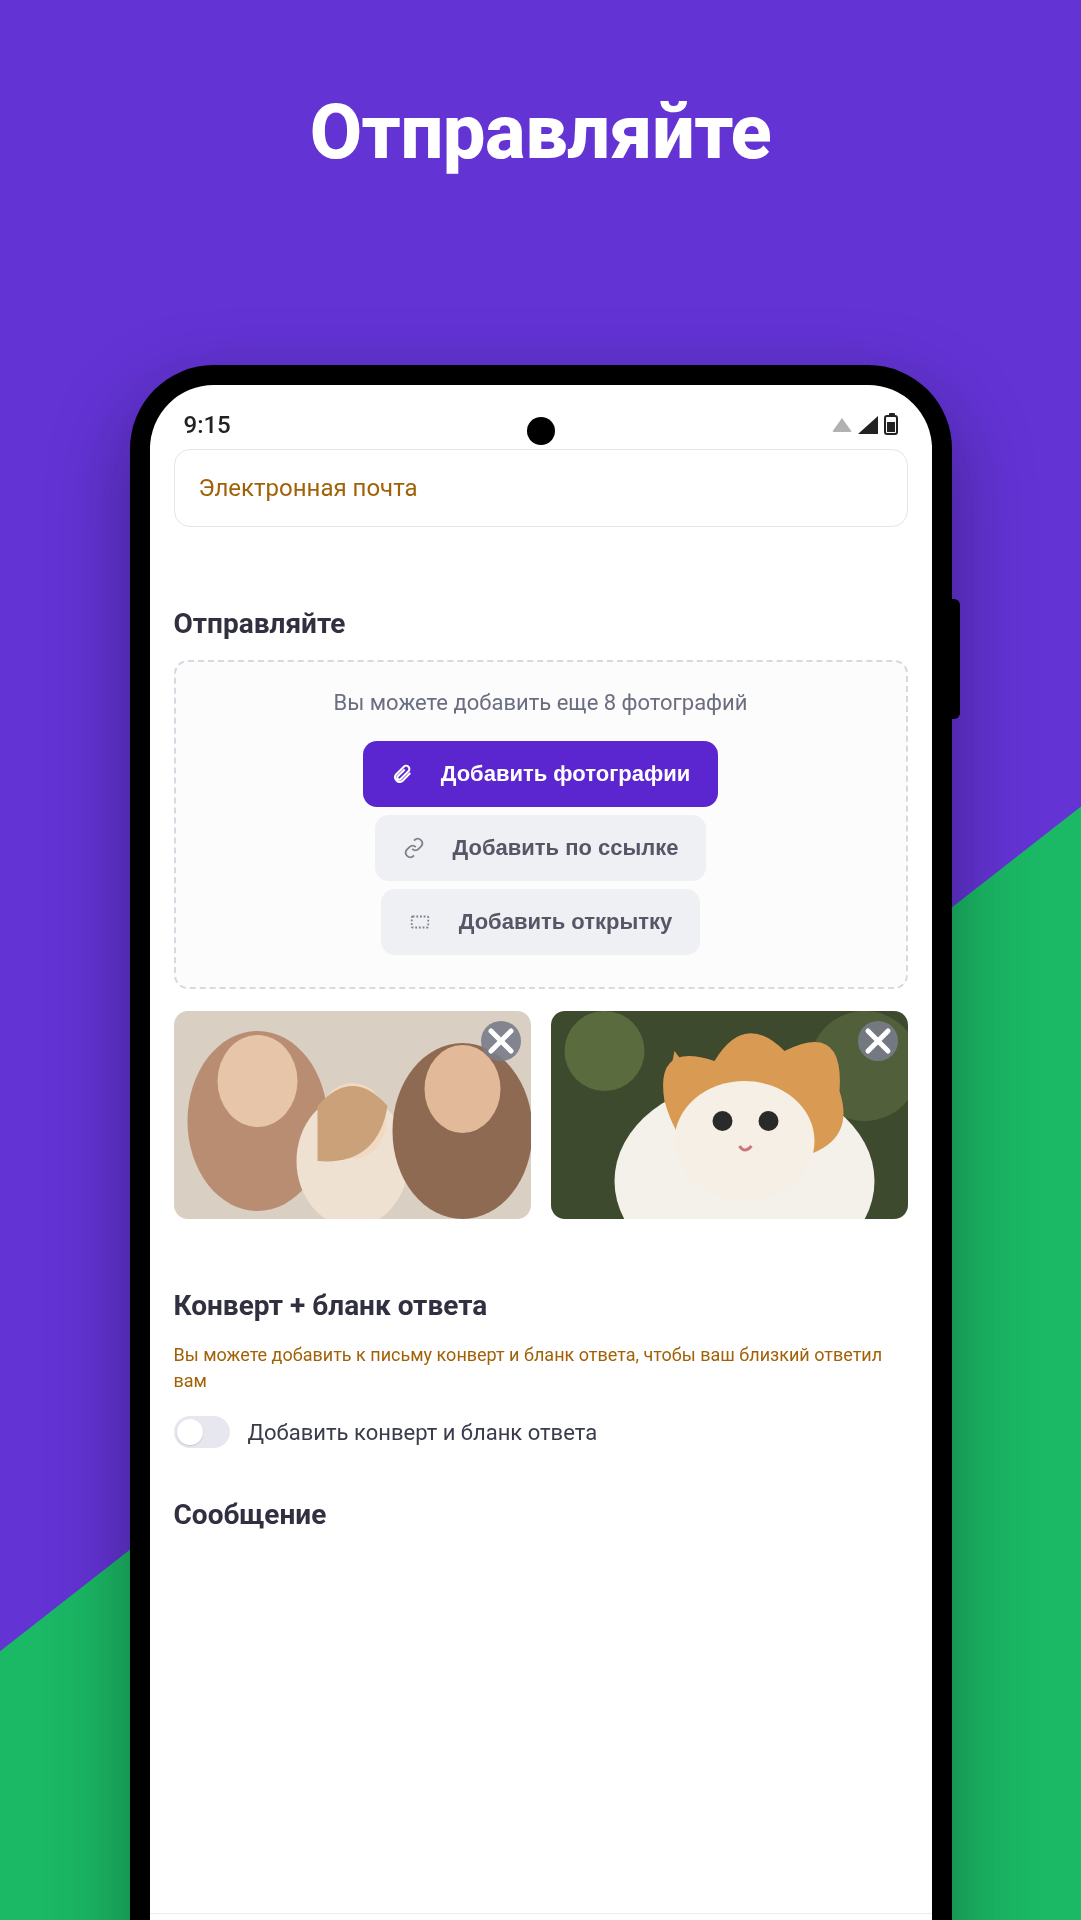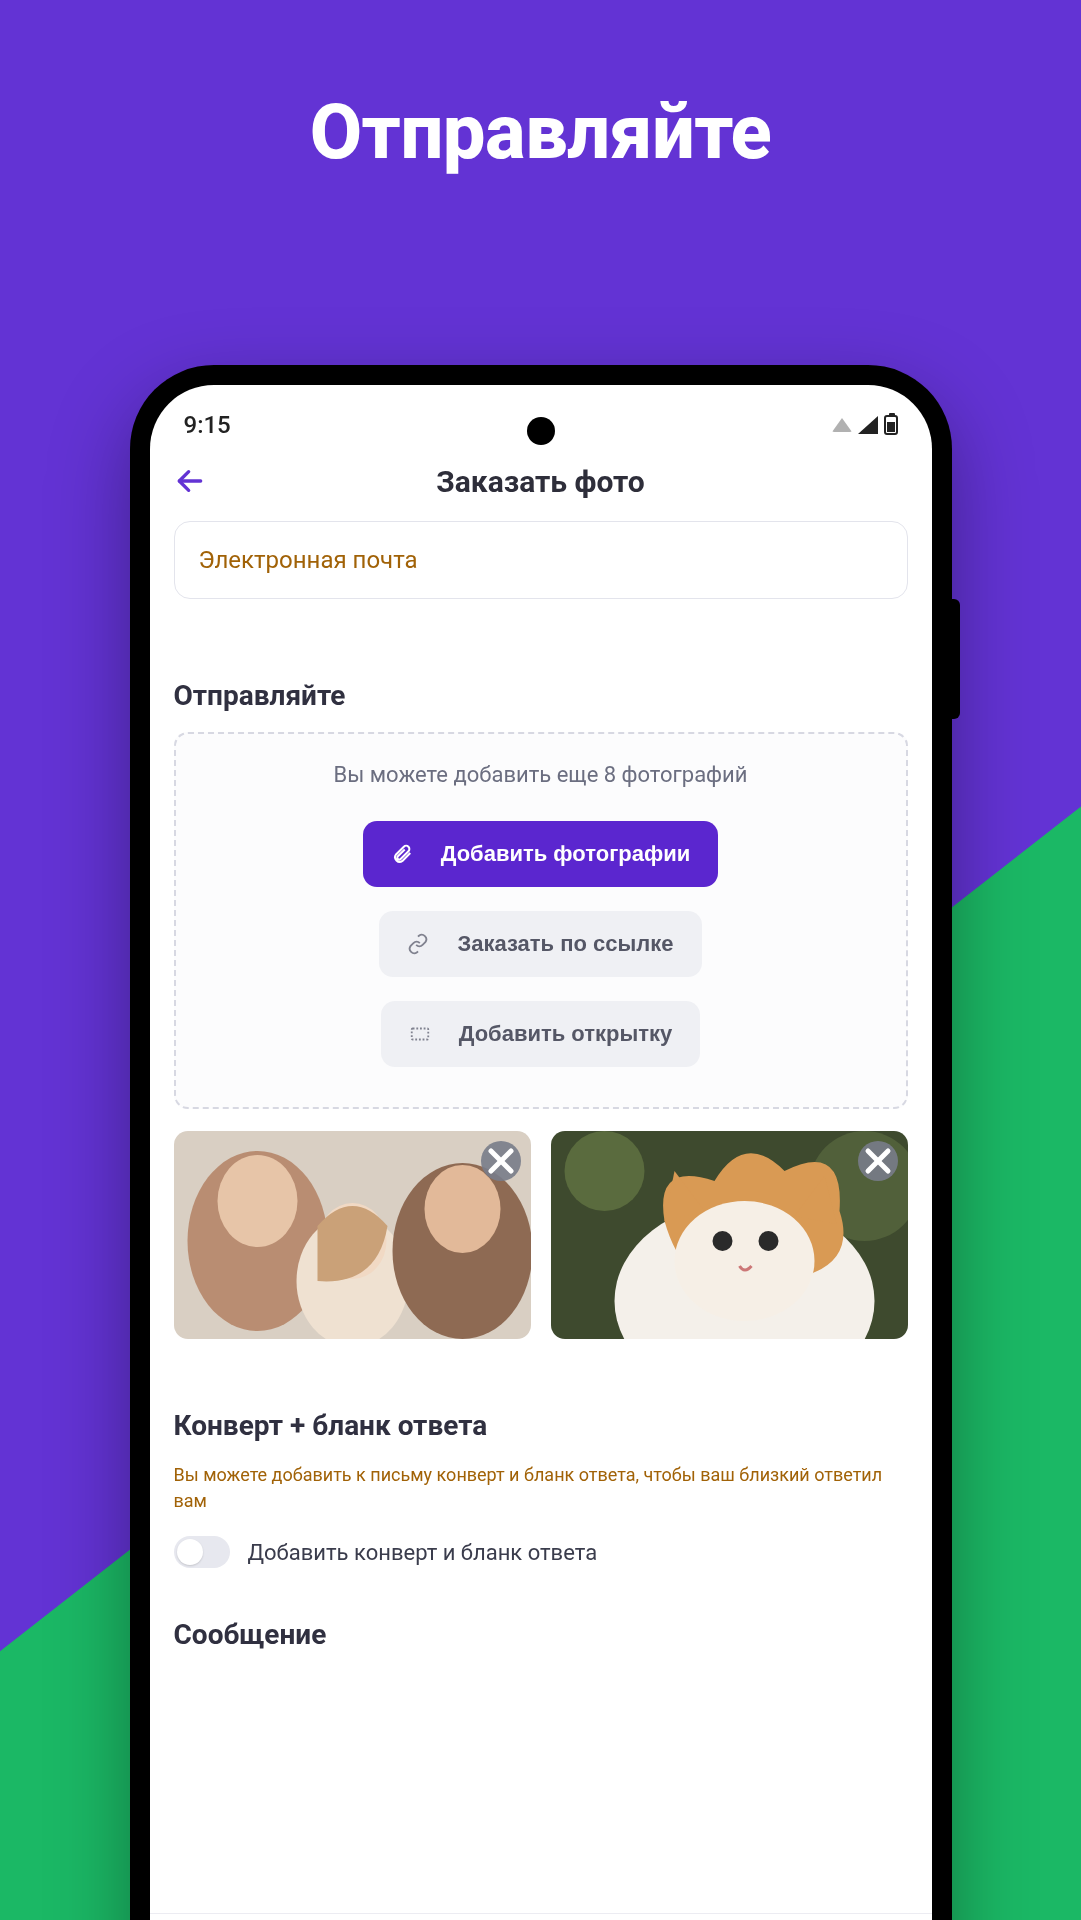--- a/index.html
+++ b/index.html
@@ -121,21 +121,21 @@
     color:#6b6e80;
     font-size:22px;
     margin-bottom:22px;
     text-align:center;
   }
   .btn{
     display:inline-flex; align-items:center; gap:28px;
     border-radius:14px;
     padding:20px 28px;
     font-size:22px; font-weight:700;
-    margin:12px 4px;
+    margin:4px 4px;
     cursor:pointer;
     border:none;
   }
   .btn-primary{ background:#5b26cf; color:#fff; }
   .btn-secondary{ background:#eff0f4; color:#555766; font-weight:600;}
   .thumbs{
     display:flex; gap:20px; margin-top:22px;
   }
   .thumb{
     flex:1; height:208px; border-radius:14px; position:relative; overflow:hidden;
@@ -193,29 +193,20 @@
 
     <div class="statusbar">
       <span>9:15</span>
       <div class="status-icons">
         <span class="wifi"></span>
         <span class="signal"></span>
         <span class="battery"></span>
       </div>
     </div>
 
-    <div class="app-header">
-      <span class="back-arrow">
-        <svg width="32" height="32" viewBox="0 0 24 24" fill="none" stroke="#6333d4" stroke-width="2.5" stroke-linecap="round" stroke-linejoin="round">
-            <line x1="20" y1="12" x2="4" y2="12"></line>
-            <polyline points="11 19 4 12 11 5"></polyline>
-          </svg>
-      </span>
-      <div class="app-title">Заказать фото</div>
-    </div>
 
     <div class="content">
       <div class="email-field">
         <span>Электронная почта</span>
       </div>
 
       <div class="section-title">Отправляйте</div>
 
       <div class="upload-box">
         <div class="upload-hint">Вы можете добавить еще 8 фотографий</div>
@@ -223,21 +214,21 @@
           <svg width="22" height="22" viewBox="0 0 24 24" fill="none" stroke="#fff" stroke-width="2.2">
               <path d="M21 11l-8.5 8.5a5 5 0 0 1-7-7L14 4a3.5 3.5 0 0 1 5 5l-8.5 8.5a2 2 0 0 1-3-3L15 7"></path>
             </svg>
           <span>Добавить фотографии</span>
         </button><br>
         <button class="btn btn-secondary">
           <svg width="22" height="22" viewBox="0 0 24 24" fill="none" stroke="#80828f" stroke-width="2">
               <path d="M10 13a5 5 0 0 0 7 0l3-3a5 5 0 0 0-7-7l-1 1"></path>
               <path d="M14 11a5 5 0 0 0-7 0l-3 3a5 5 0 0 0 7 7l1-1"></path>
             </svg>
-          <span>Заказать по ссылке</span>
+          <span>Добавить по ссылке</span>
         </button><br>
         <button class="btn btn-secondary">
           <svg width="22" height="22" viewBox="0 0 24 24" fill="none" stroke="#80828f" stroke-width="2">
               <rect x="3" y="6" width="18" height="12" rx="1" stroke-dasharray="2 2"></rect>
             </svg>
           <span>Добавить открытку</span>
         </button>
       </div>
 
       <div class="thumbs">

